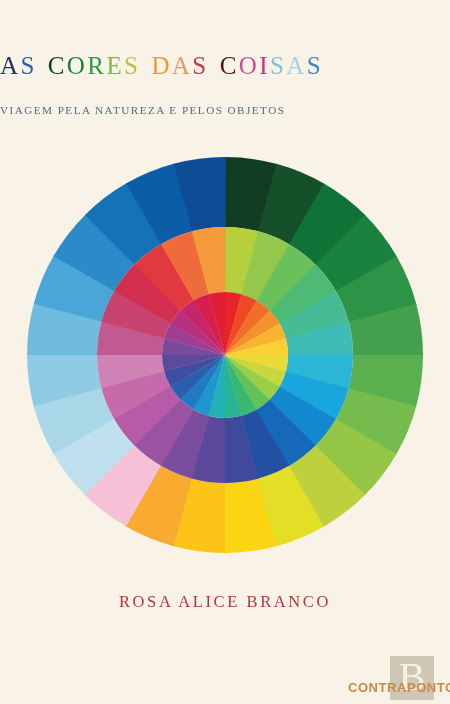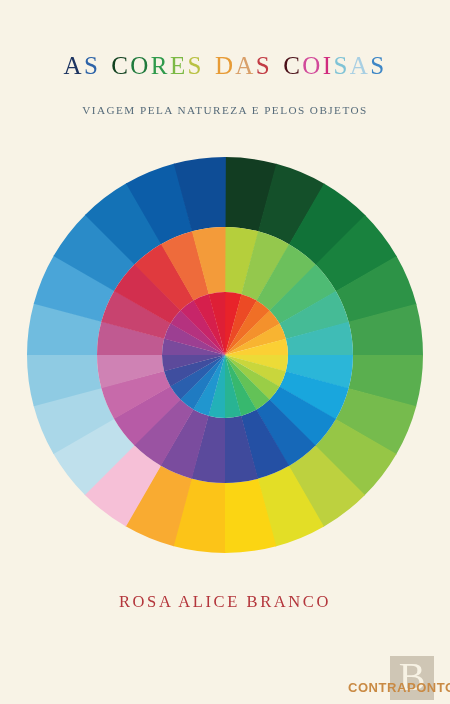--- a/index.html
+++ b/index.html
@@ -18,36 +18,34 @@
     position: absolute;
     inset: 0;
     background: #f8f3e6;
   }
   
   #title {
     position: absolute;
     top: 52px;
     left: 0;
     width: 450px;
-    text-align: center;
     font-size: 25px;
     letter-spacing: 2.4px;
     font-weight: 400;
     white-space: nowrap;
     font-family: "Liberation Serif", serif;
   }
   #title .ltr { display: inline; }
   #title .sp { display: inline-block; width: 11px; }
 
   #subtitle {
     position: absolute;
     top: 104px;
     left: 0;
     width: 450px;
-    text-align: center;
     font-size: 11.2px;
     letter-spacing: 1.45px;
     color: #566b7a;
     font-family: "Liberation Serif", serif;
     white-space: nowrap;
   }
 
   
   #wheel-wrap {
     position: absolute;

